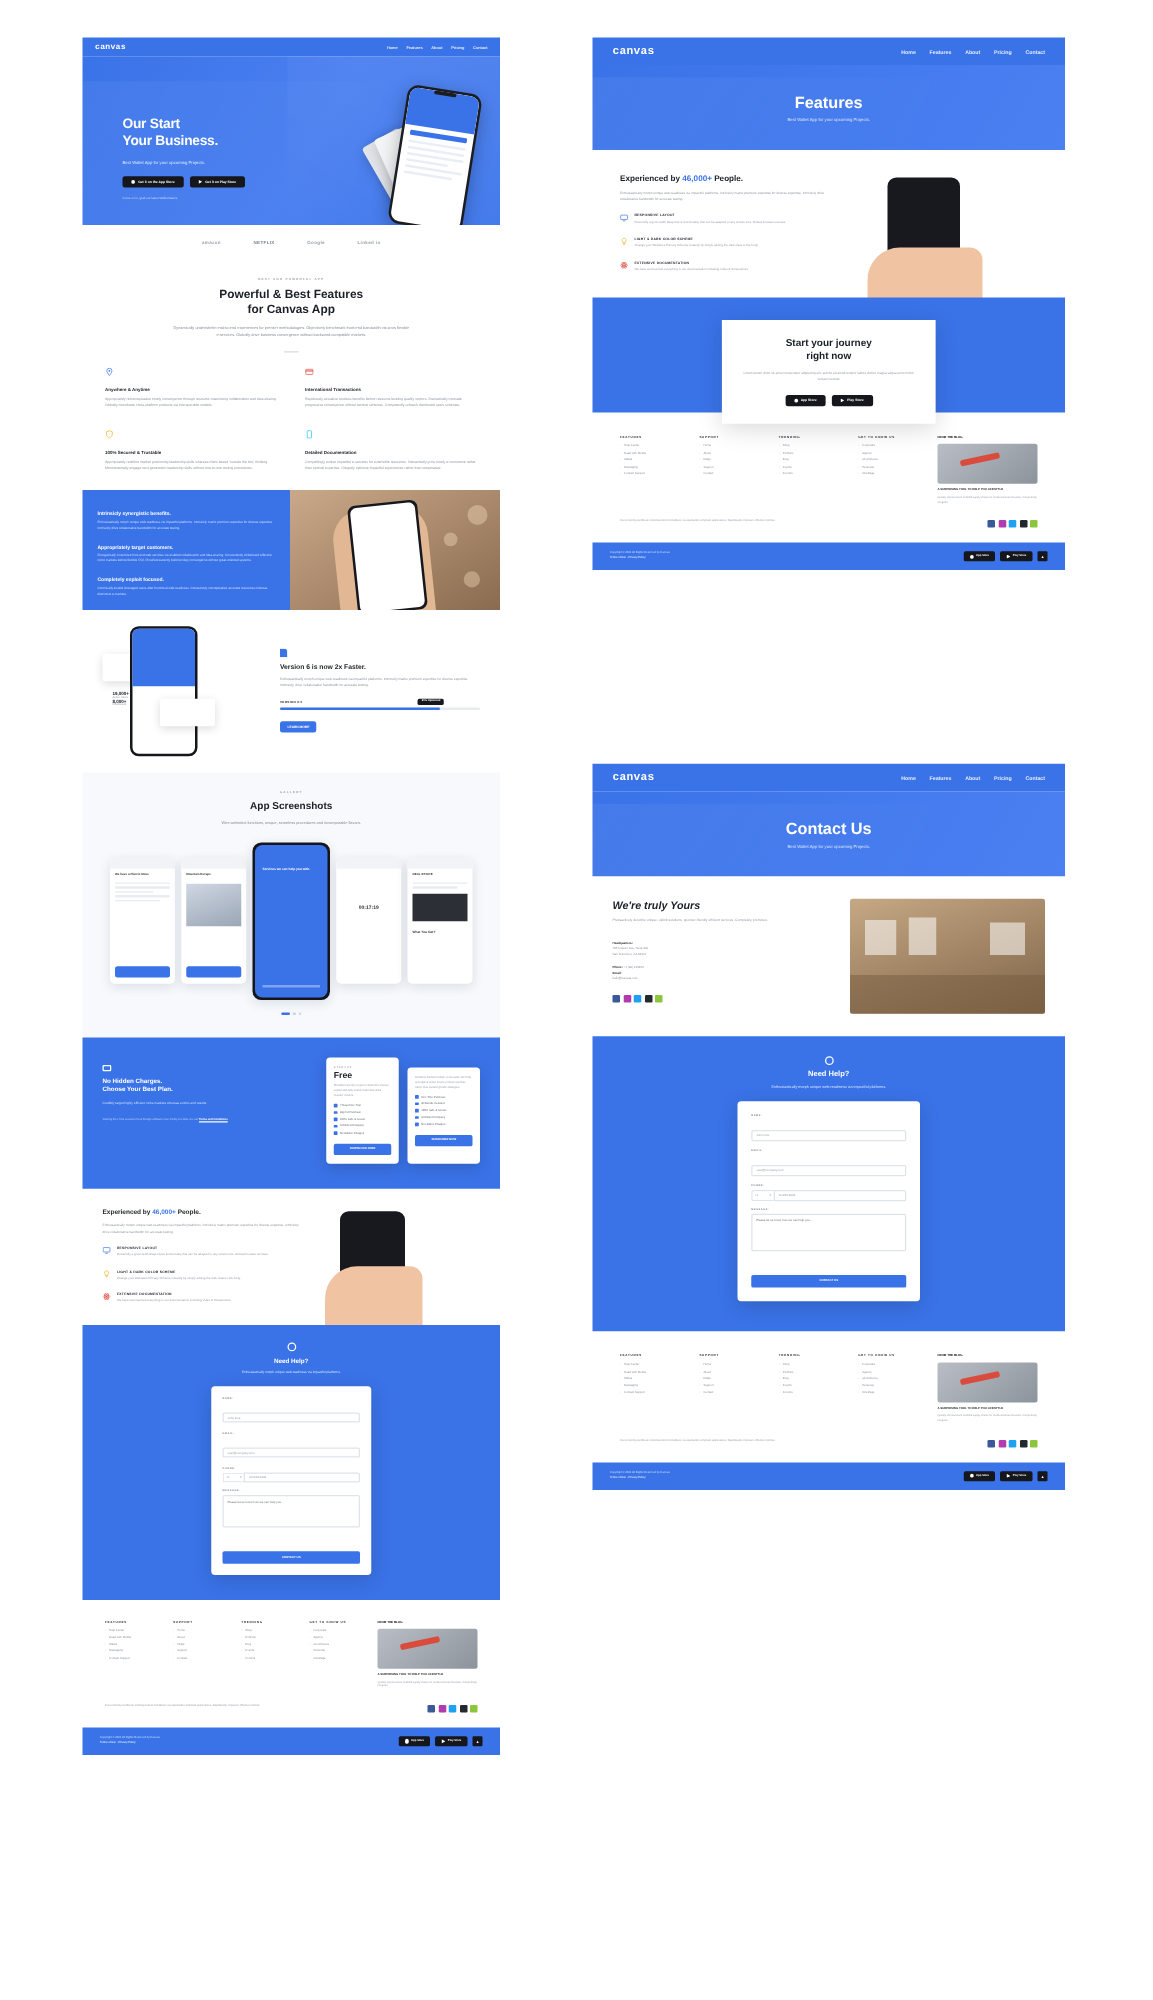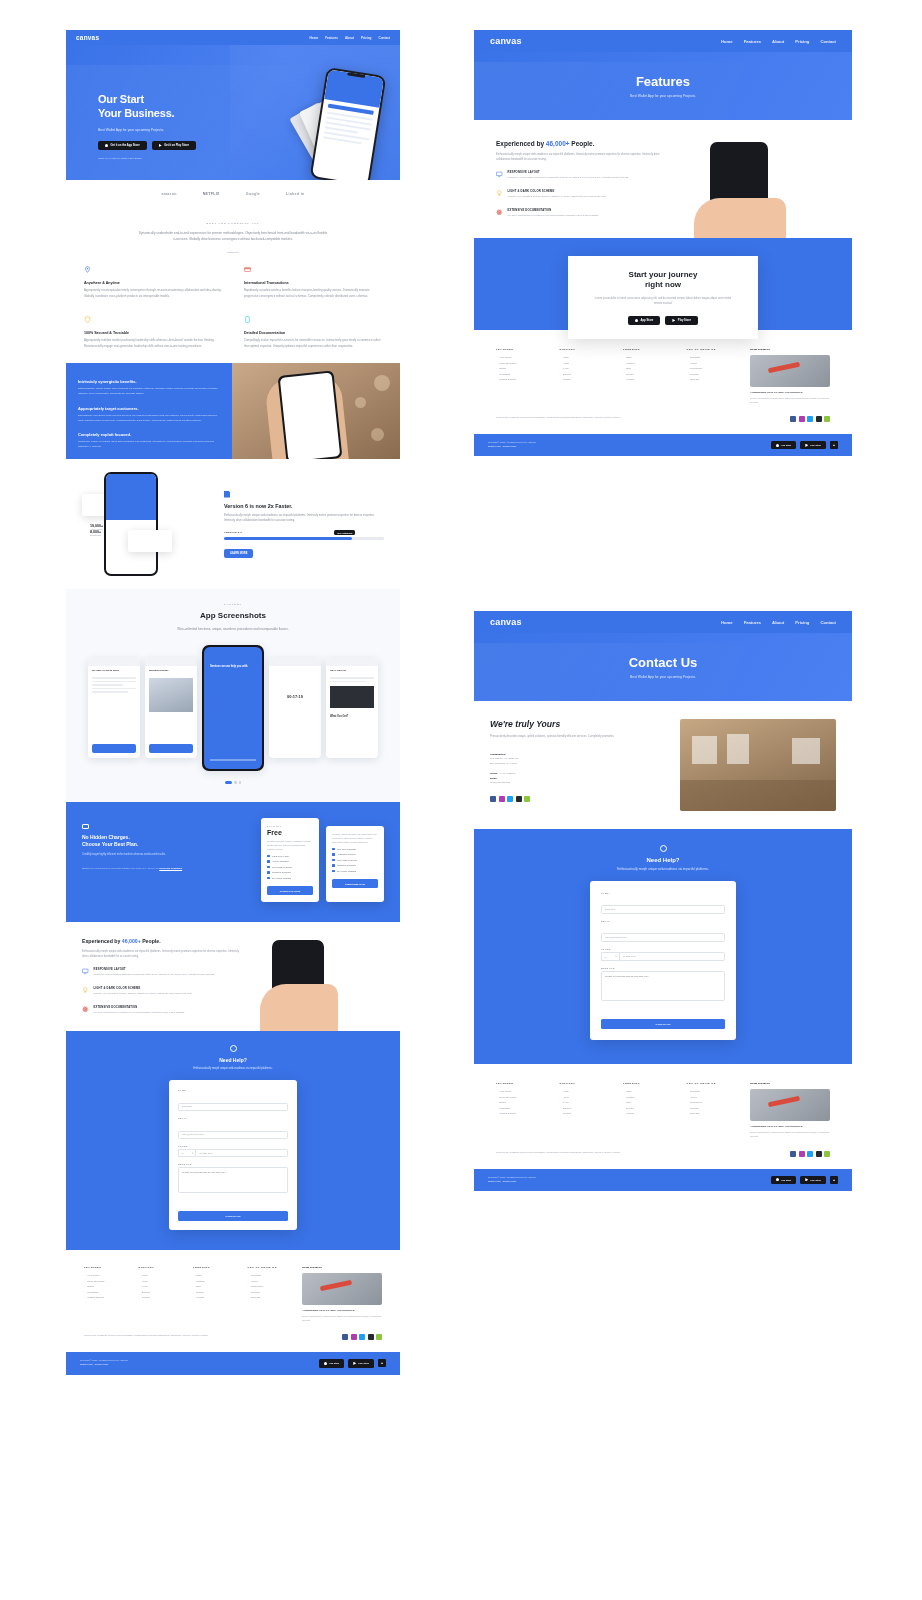--- a/index.html
+++ b/index.html
@@ -11,21 +11,21 @@
     overflow: hidden;
   }
   .col { position: absolute; }
   .col-left { left: 66px; top: 30px; width: 334px; }
   .col-right { left: 474px; top: 30px; width: 378px; }
   .navbar {
     background: #3a73e8; height: 15px; display: flex; align-items: center;
     justify-content: space-between; padding: 0 10px;
   }
   .navbar.lg { height: 22px; padding: 0 16px; }
-  .logo { color:#fff; font-weight:700; font-size:6.5px; letter-spacing:.2px; }
+  .logo { color:#fff; font-weight:700; font-size:6.5px; letter-spacing:.2px;font-family:Liberation Mono, monospace; }
   .logo.lg { font-size:9px; }
   .navlinks { display:flex; gap:7px; }
   .navlinks.lg { gap:11px; }
   .navlink { color:#e3ecfd; font-size:3.1px; font-weight:600; }
   .navlinks.lg .navlink { font-size:4.2px; }
 
   
   .hero {
     background: linear-gradient(120deg,#3a73e8 0%,#4a7ff0 55%,#3f77ea 100%);
     height: 135px; position: relative; overflow: hidden;
@@ -219,21 +219,21 @@
   .truly-l .d{font-size:2.7px;line-height:2;color:#949aa4;margin-top:5px;}
   .addr{margin-top:13px;font-size:2.4px;line-height:1.85;color:#8d949e;}
   .addr b{color:#1b1f26;display:block;}
   .addr .ln{margin-top:6px;}
   .addr .ln b{display:inline;}
   .truly-r{width:156px;height:92px;background:linear-gradient(160deg,#c6a884,#7d6347);border-radius:2px;position:relative;overflow:hidden;}
   .office-win{position:absolute;background:rgba(255,255,255,.55);}
   .office-fl{position:absolute;left:0;right:0;bottom:0;height:34%;background:rgba(120,92,64,.5);}
 
   .jrny{background:#3a73e8;position:relative;height:92px;}
-  .jrny .card{position:absolute;left:50%;top:18px;transform:translateX(-50%);width:190px;
+  .jrny .card{position:absolute;left:50%;top:18px;transform:translateX(-50%);width:171px;
      background:#fff;box-shadow:0 4px 18px rgba(0,0,0,.15);padding:14px 16px;text-align:center;}
   .jrny h2{font-size:8px;font-weight:700;color:#1b1f26;line-height:1.3;}
   .jrny p{font-size:2.6px;line-height:1.9;color:#9aa0ab;margin:6px auto 0;max-width:140px;}
   .jrny .store-row{justify-content:center;}
 </style>
 </head>
 <body>
 
 <div class="col col-left">
 
@@ -292,20 +292,24 @@
 
   <div class="logos">
     <span class="l">amazon</span>
     <span class="l netflix">NETFLIX</span>
     <span class="l">Google</span>
     <span class="l">Linked in</span>
   </div>
 
   <div class="sec">
     <div class="eyebrow">Best And Powerful App</div>
+    <h2>
+      <span>Powerful &amp; Best Features</span><br>
+      <span>for Canvas App</span>
+    </h2>
     <p class="lead">Dynamically underwhelm end-to-end experiences for premier methodologies. Objectively benchmark front-end bandwidth vis-a-vis flexible e-services. Globally drive business convergence without backward-compatible markets.</p>
     <div class="divider"></div>
     <div class="feat-grid">
       <div>
         <svg class="feat-ic" viewBox="0 0 24 24">
             <path d="M12 2a7 7 0 00-7 7c0 5 7 13 7 13s7-8 7-13a7 7 0 00-7-7z" fill="none" stroke="#3a73e8" stroke-width="2"></path>
             <circle cx="12" cy="9" r="2.4" fill="#3a73e8"></circle>
           </svg>
         <div class="feat-t">Anywhere &amp; Anytime</div>
         <div class="feat-d">Appropriately reconceptualize timely convergence through resource-maximizing collaboration and idea-sharing. Globally coordinate cross-platform products via interoperable models.</div>

